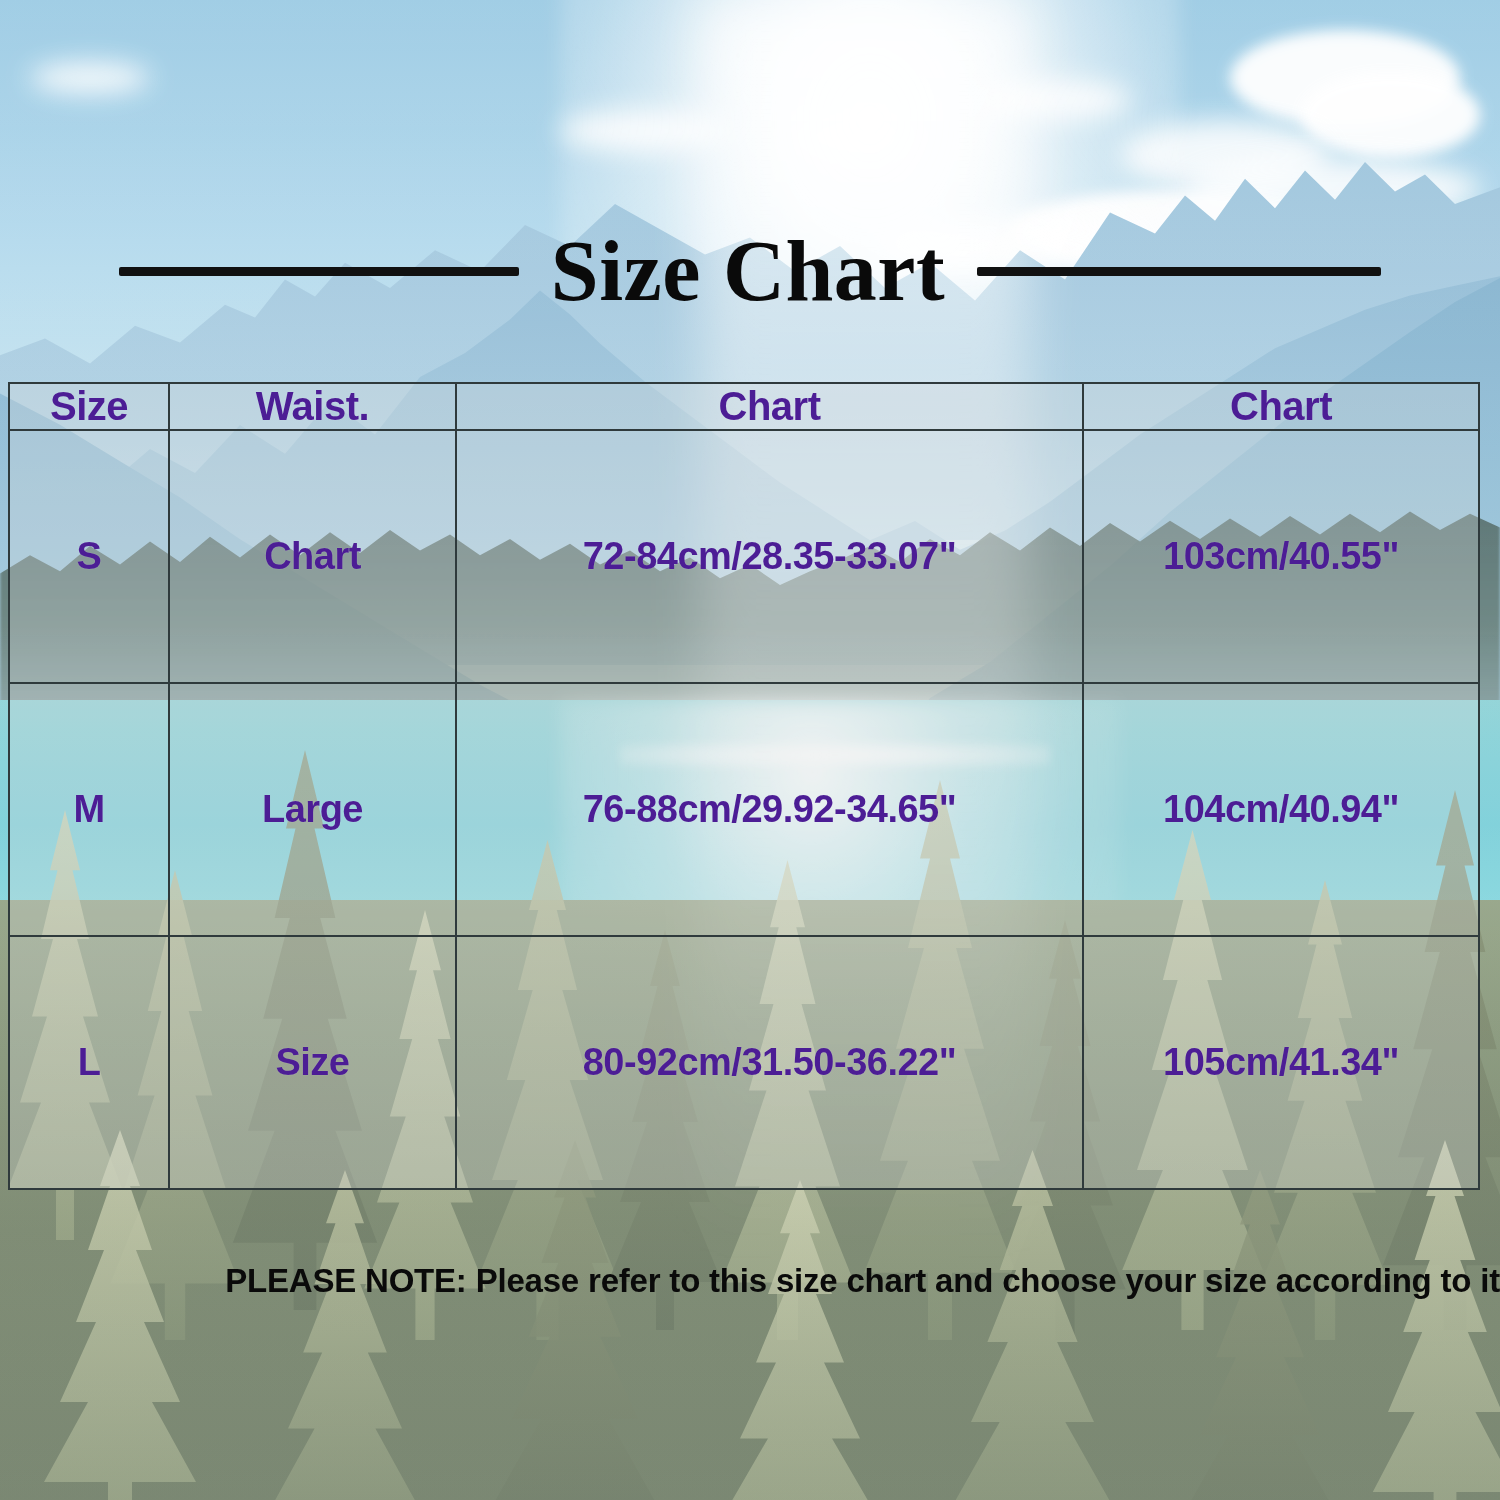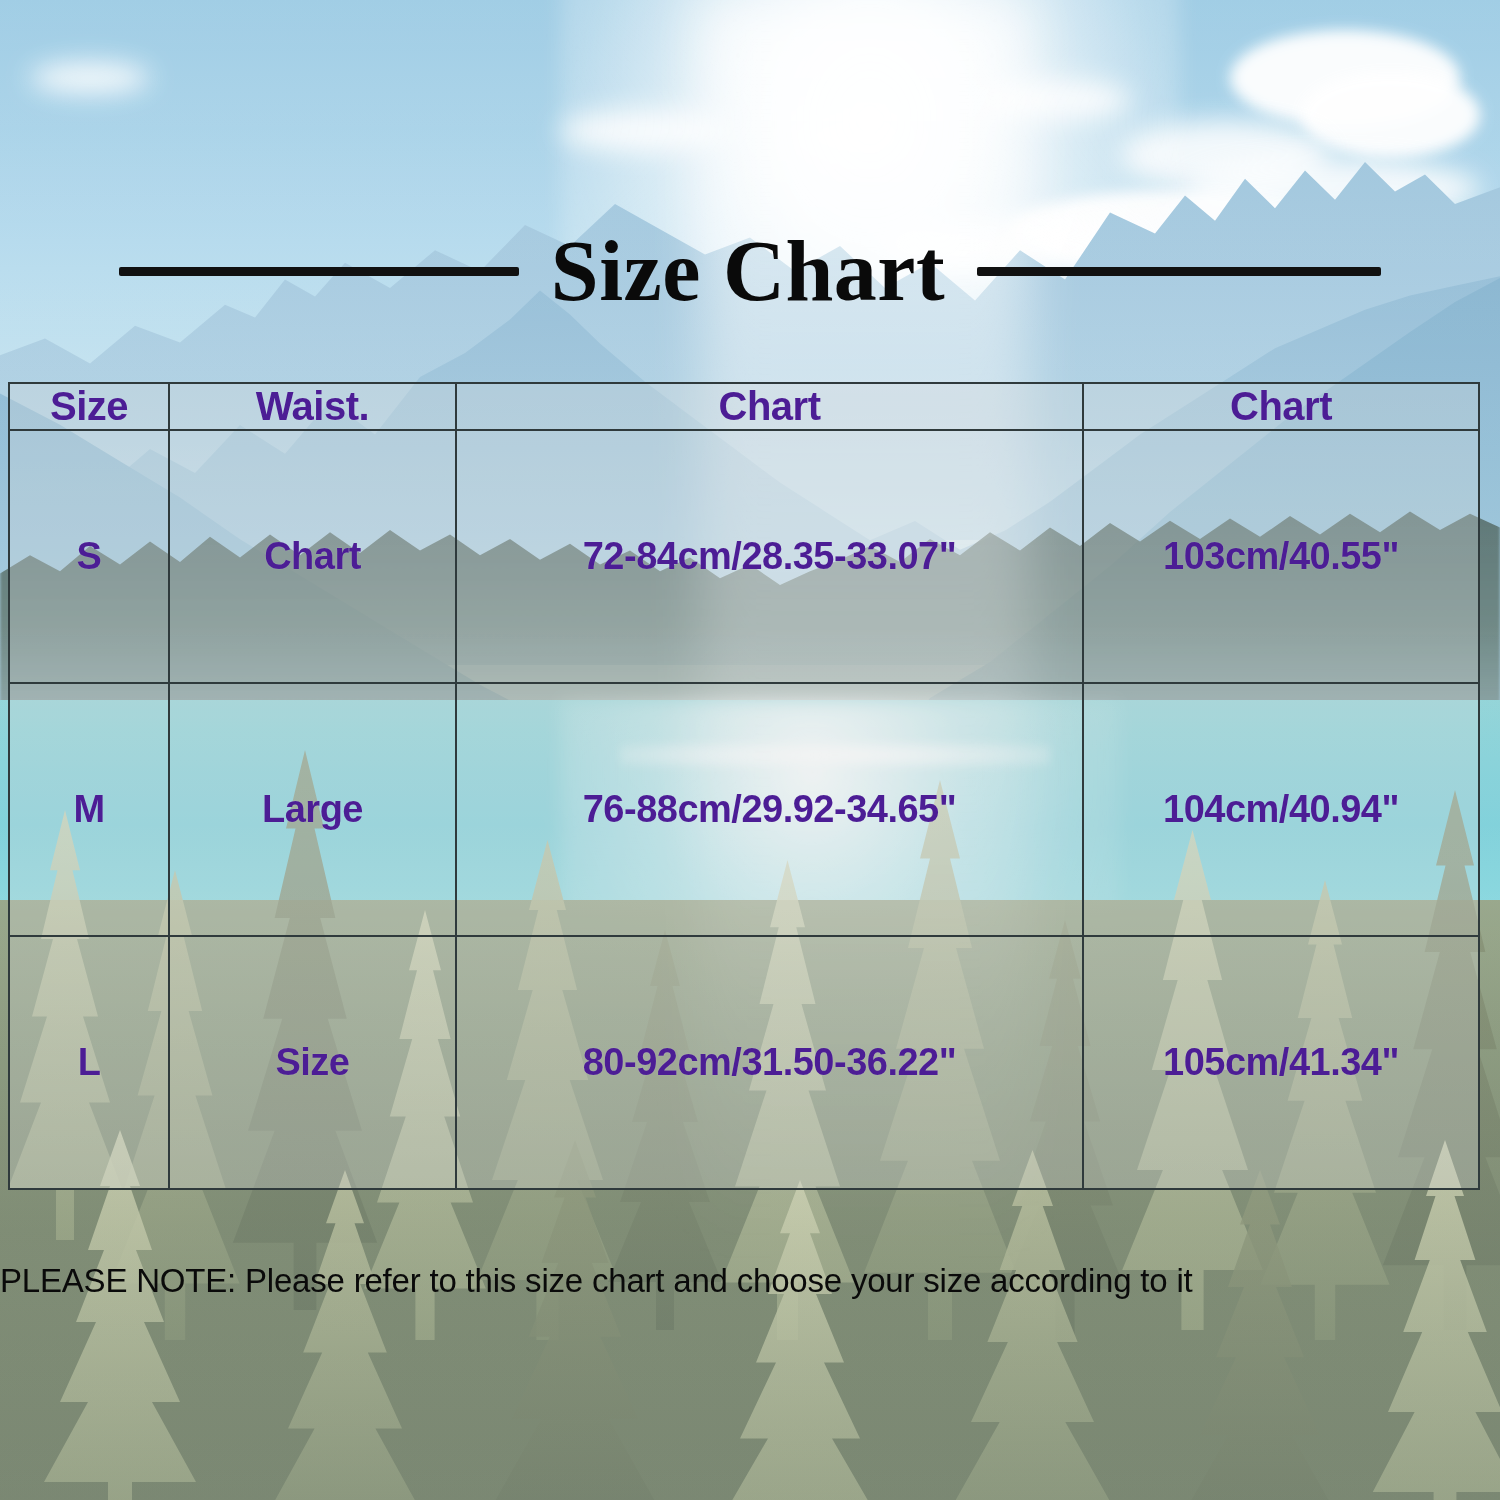--- a/index.html
+++ b/index.html
@@ -244,24 +244,24 @@
   col.c-size   { width: 160px; }
   col.c-sizename { width: 287px; }
   col.c-waist  { width: 627px; }
   col.c-length { width: 396px; }
 
   
   .note {
     position: absolute;
     left: 0; top: 1262px;
     width: 1500px;
-    text-align: left;
+    text-align: right;
     font-family: "Liberation Sans", sans-serif;
     font-size: 33px;
-    font-weight: 400;
+    font-weight: 700;
     color: #0a0a0a;
     letter-spacing: -0.2px;
     white-space: nowrap;
   }
 </style>
 </head>
 <body>
 
 <div id="page">
 

